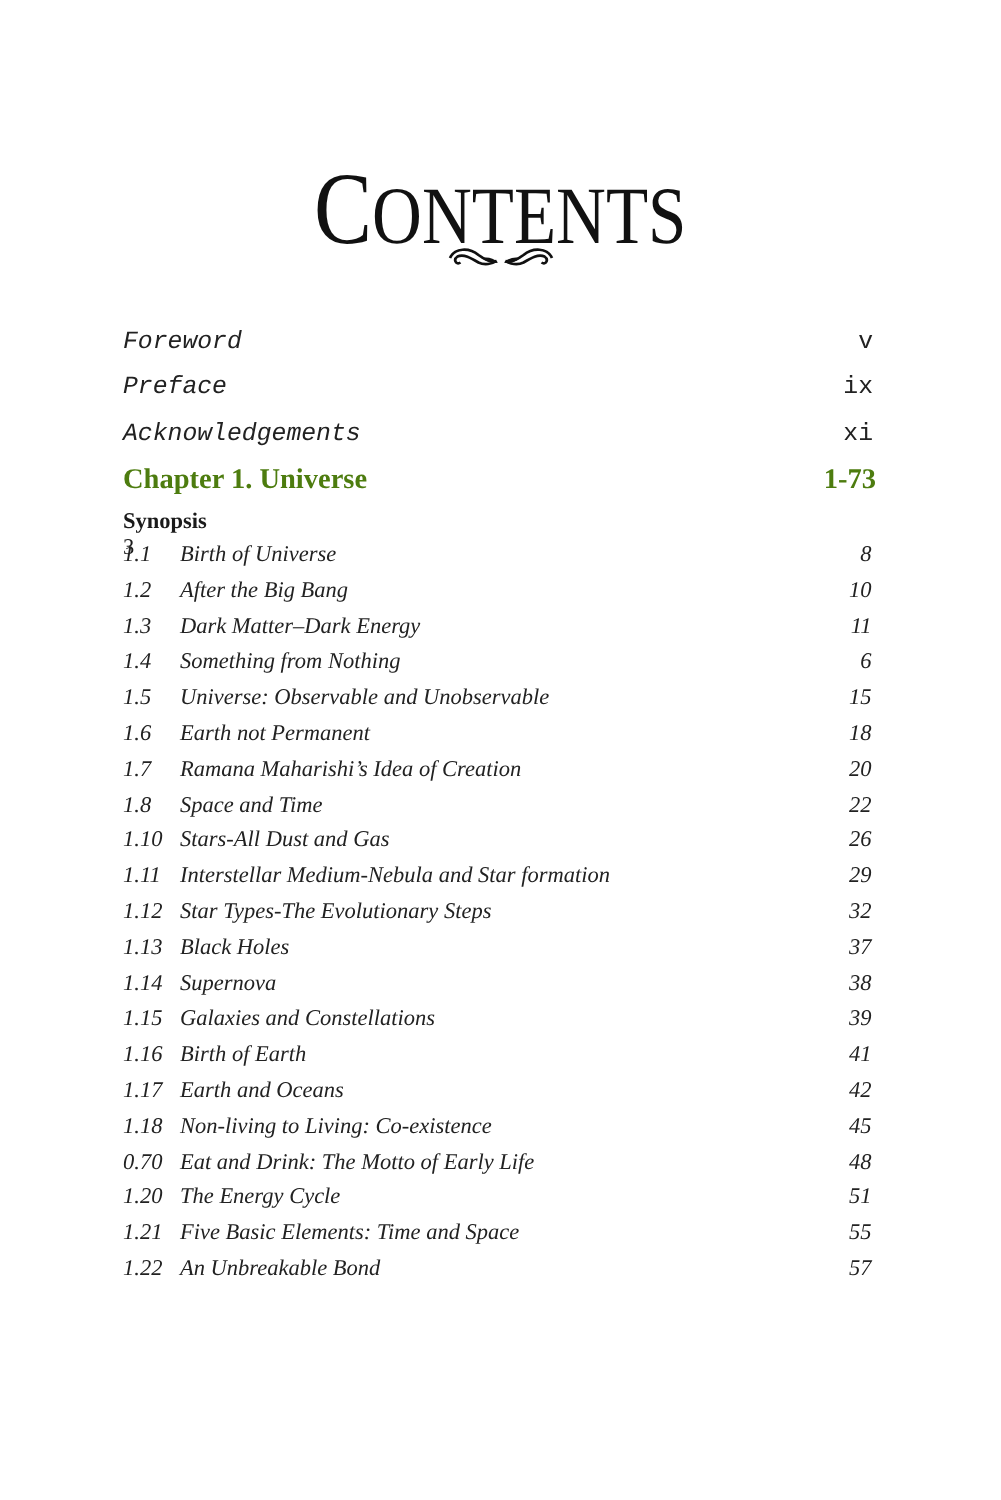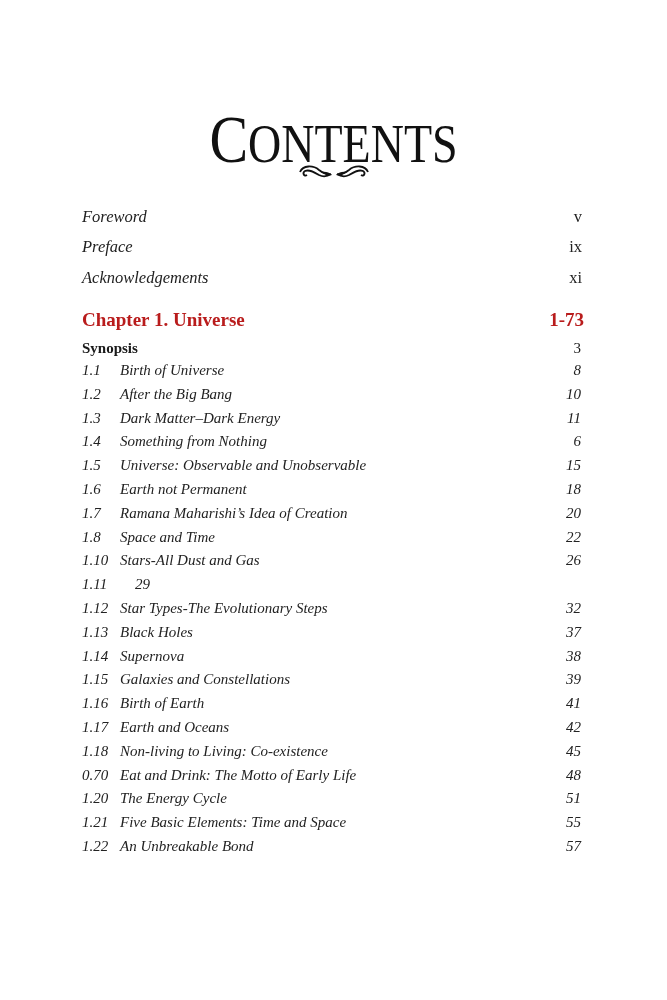--- a/index.html
+++ b/index.html
@@ -1,24 +1,24 @@
 <!DOCTYPE html>
 <html><head>
   <meta charset="utf-8">
   <style>
     html, body { margin: 0; padding: 0; background: #ffffff; }
     body { width: 667px; height: 1000px; position: relative; overflow: hidden; color: #1a1a1a; font-family: "Liberation Serif", "DejaVu Serif", serif; }
     .title { position: absolute; top: 110px; left: 0; width: 667px; text-align: center; font-family: "Liberation Serif", serif; color: #111; font-size: 46px; line-height: 50px; letter-spacing: 0px; transform: scaleY(1.18); transform-origin: top center; font-variant: small-caps; }
     .title .big { font-size: 58px; }
     .ornament { position: absolute; top: 163px; left: 0; width: 667px; display: flex; justify-content: center; }
-    .front { position: absolute; left: 82px; width: 500px; height: 30px; display: flex; justify-content: space-between; align-items: flex-start; font-size: 16.5px; }
+    .front { position: absolute; left: 82px; width: 500px; height: 30px; display: flex; justify-content: space-between; align-items: flex-end; font-size: 16.5px; font-family: Liberation Mono, monospace; }
     .front .lbl { font-style: italic; color: #222; }
     .front .pg { color: #222; }
-    .chapter { position: absolute; top: 309px; left: 82px; width: 502px; display: flex; justify-content: space-between; align-items: baseline; font-weight: bold; font-size: 19px; color: #b91c1c; }
-    .synopsis { position: absolute; top: 340px; left: 82px; width: 499px; display: flex; justify-content: space-between; font-size: 15px; }
+    .chapter { position: absolute; top: 309px; left: 82px; width: 502px; display: flex; justify-content: space-between; align-items: baseline; font-weight: bold; font-size: 19px; color: #4d7c0f; }
+    .synopsis { position: absolute; top: 340px; left: 82px; width: 499px; display: flex; justify-content: space-between; font-size: 15px; flex-direction: column; }
     .synopsis .lbl { font-weight: bold; }
     .items { position: absolute; top: 362px; left: 82px; width: 499px; }
     .row { height: 23.8px; display: flex; align-items: baseline; font-size: 15px; color: #222; font-style: italic; }
     .row .num { width: 38px; flex: none; }
     .row .txt { flex: 1; }
     .row .pg { text-align: right; min-width: 30px; }
   </style>
 </head>
 <body>
 
@@ -97,20 +97,21 @@
       <span class="txt">Space and Time</span>
       <span class="pg">22</span>
     </div>
   <div class="row">
       <span class="num">1.10</span>
       <span class="txt">Stars-All Dust and Gas</span>
       <span class="pg">26</span>
     </div>
   <div class="row">
       <span class="num">1.11</span>
+      <span class="txt">Interstellar Medium-Nebula and Star formation</span>
       <span class="pg">29</span>
     </div>
   <div class="row">
       <span class="num">1.12</span>
       <span class="txt">Star Types-The Evolutionary Steps</span>
       <span class="pg">32</span>
     </div>
   <div class="row">
       <span class="num">1.13</span>
       <span class="txt">Black Holes</span>

